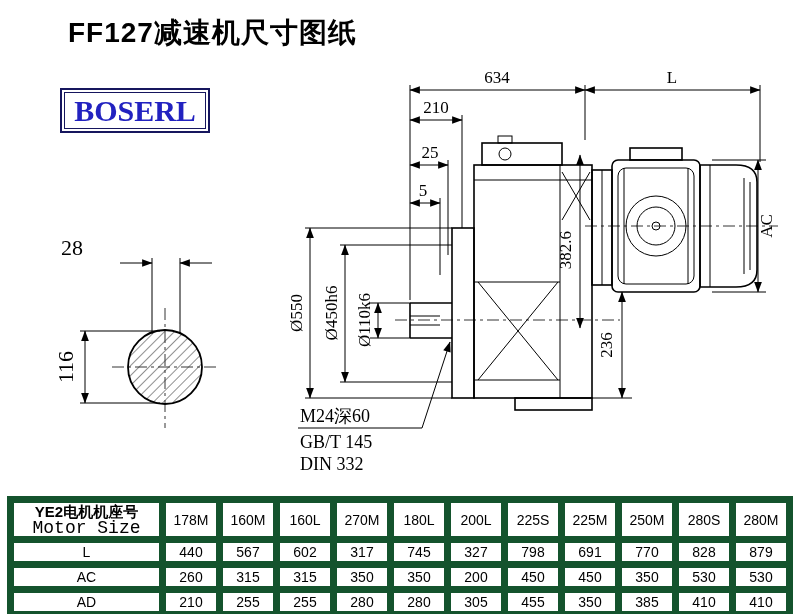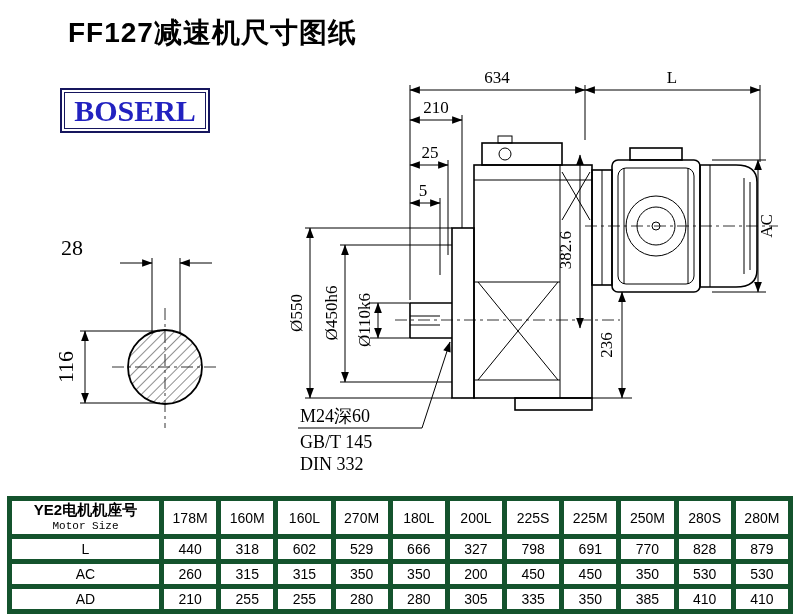--- a/index.html
+++ b/index.html
@@ -16,27 +16,27 @@
   .ol { fill:none; stroke:#000; stroke-width:1.6; }
   .tn { fill:none; stroke:#000; stroke-width:1; }
   .dl { fill:none; stroke:#000; stroke-width:1; }
   .cl { fill:none; stroke:#000; stroke-width:0.8; stroke-dasharray:12 4 3 4; }
   text.dt { font-family:"Liberation Serif",serif; font-size:17px; fill:#000; }
   text.big { font-family:"Liberation Serif",serif; font-size:22px; fill:#000; }
   text.note { font-family:"Liberation Serif",serif; font-size:18px; fill:#000; }
 
   table.spec { position:absolute; left:7px; top:496px; width:786px;
                border-collapse:collapse; table-layout:fixed; background:#fff; }
-  .spec th, .spec td { border:5px solid #14532d; text-align:center; vertical-align:middle;
+  .spec th, .spec td { border:7px solid #14532d; text-align:center; vertical-align:middle;
                        font-weight:normal; padding:0; }
   .spec thead th { height:38px; font-size:14px; }
   .spec tbody td { height:25px; font-size:14px; }
   .spec .col-label { width:152px; }
   .spec .cn { font-size:15px; font-weight:bold; line-height:18px; }
-  .spec .en { font-size:11px; font-family:"Liberation Mono",monospace; line-height:15px; }
+  .spec .en { font-size:18px; font-family:"Liberation Mono",monospace; line-height:15px; }
 </style>
 </head>
 <body>
 
 <div>
 
   <div class="title">FF127减速机尺寸图纸</div>
 
   <div class="logo">
     <span>BOSERL</span>
@@ -191,24 +191,24 @@
         <th>225M</th>
         <th>250M</th>
         <th>280S</th>
         <th>280M</th>
       </tr>
     </thead>
     <tbody>
       <tr>
         <td class="col-label">L</td>
         <td>440</td>
-        <td>318</td>
+        <td>567</td>
         <td>602</td>
-        <td>529</td>
-        <td>666</td>
+        <td>317</td>
+        <td>745</td>
         <td>327</td>
         <td>798</td>
         <td>691</td>
         <td>770</td>
         <td>828</td>
         <td>879</td>
       </tr>
       <tr>
         <td class="col-label">AC</td>
         <td>260</td>
@@ -224,21 +224,21 @@
         <td>530</td>
       </tr>
       <tr>
         <td class="col-label">AD</td>
         <td>210</td>
         <td>255</td>
         <td>255</td>
         <td>280</td>
         <td>280</td>
         <td>305</td>
-        <td>335</td>
+        <td>455</td>
         <td>350</td>
         <td>385</td>
         <td>410</td>
         <td>410</td>
       </tr>
     </tbody>
   </table>
 
 </div>
 

